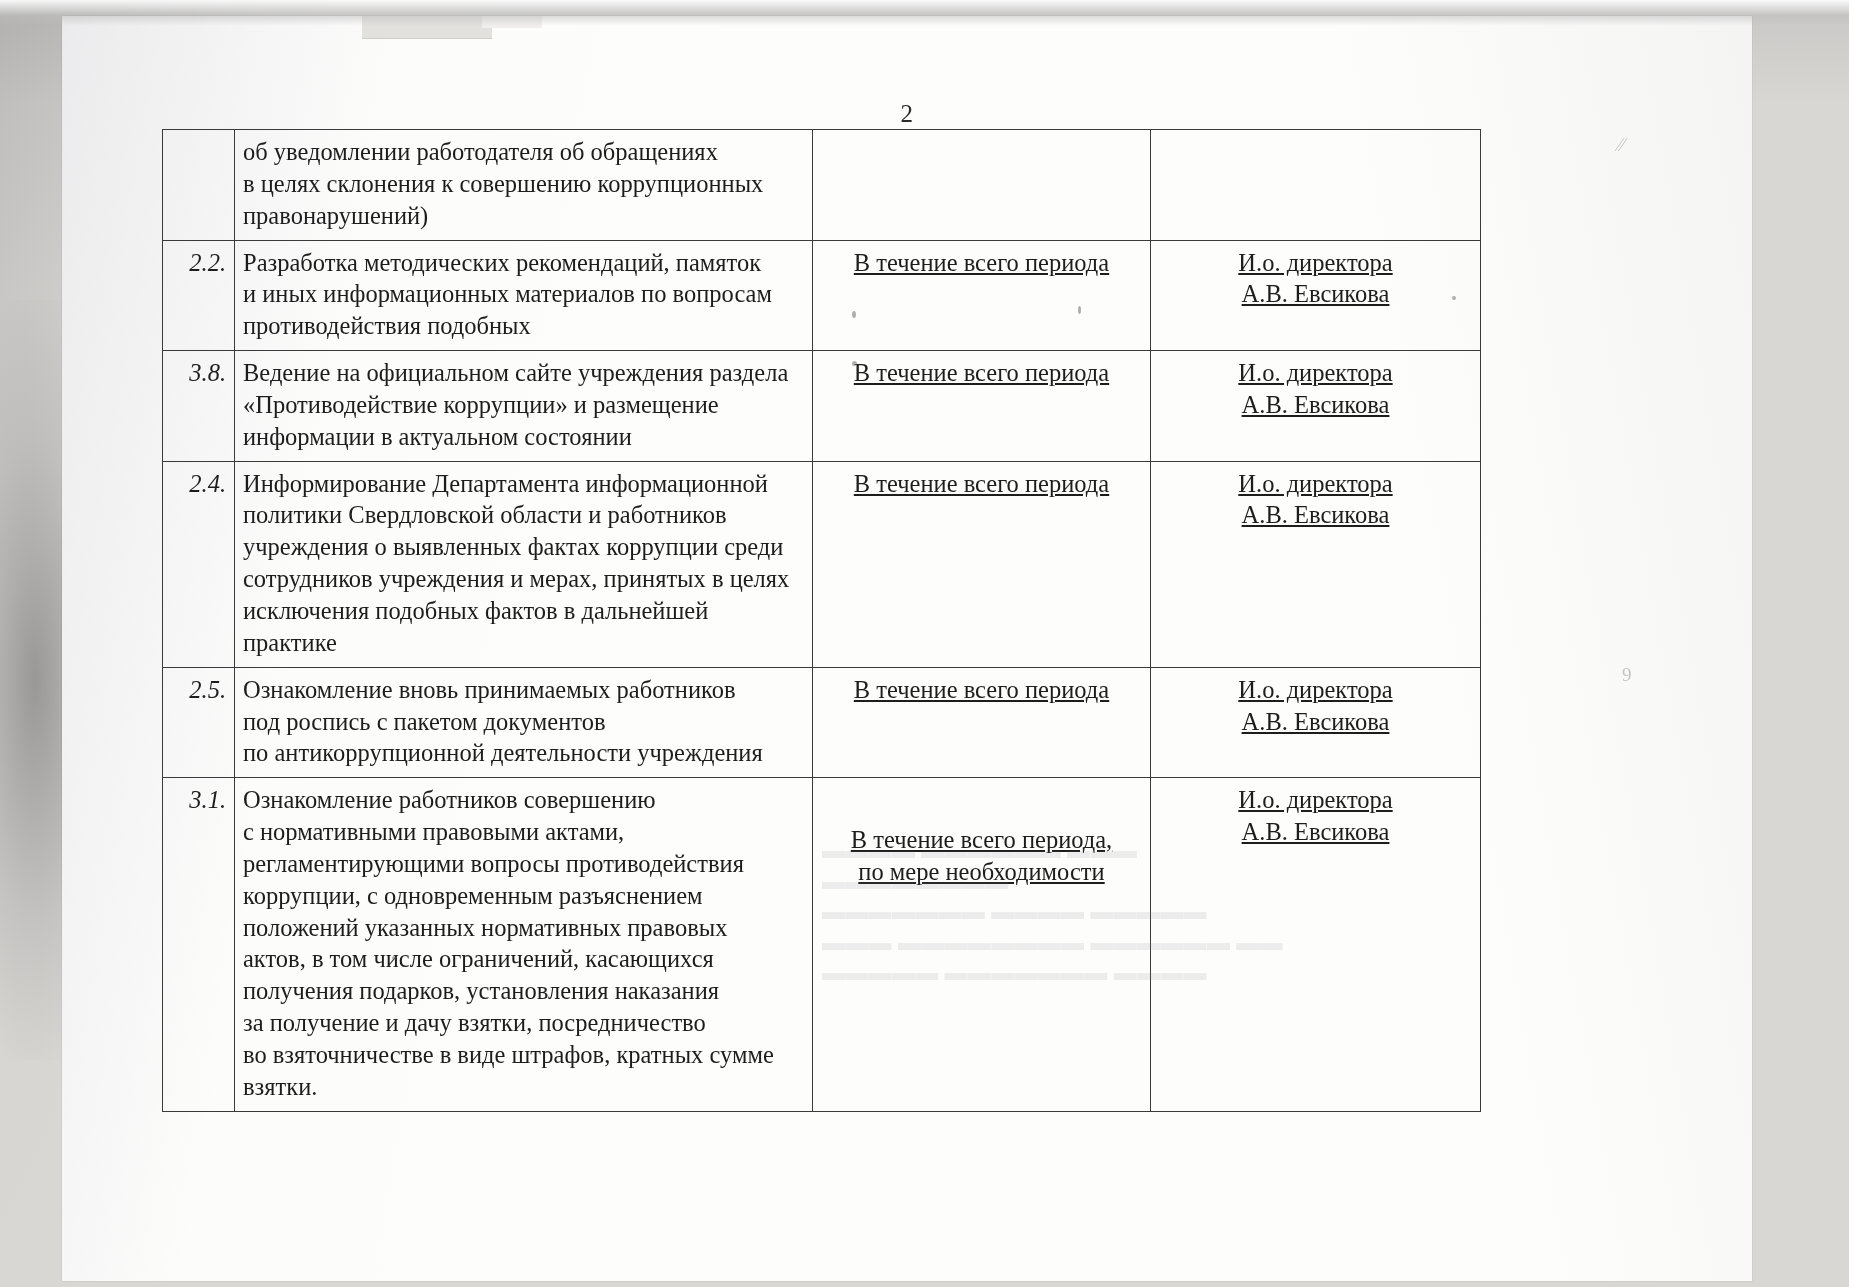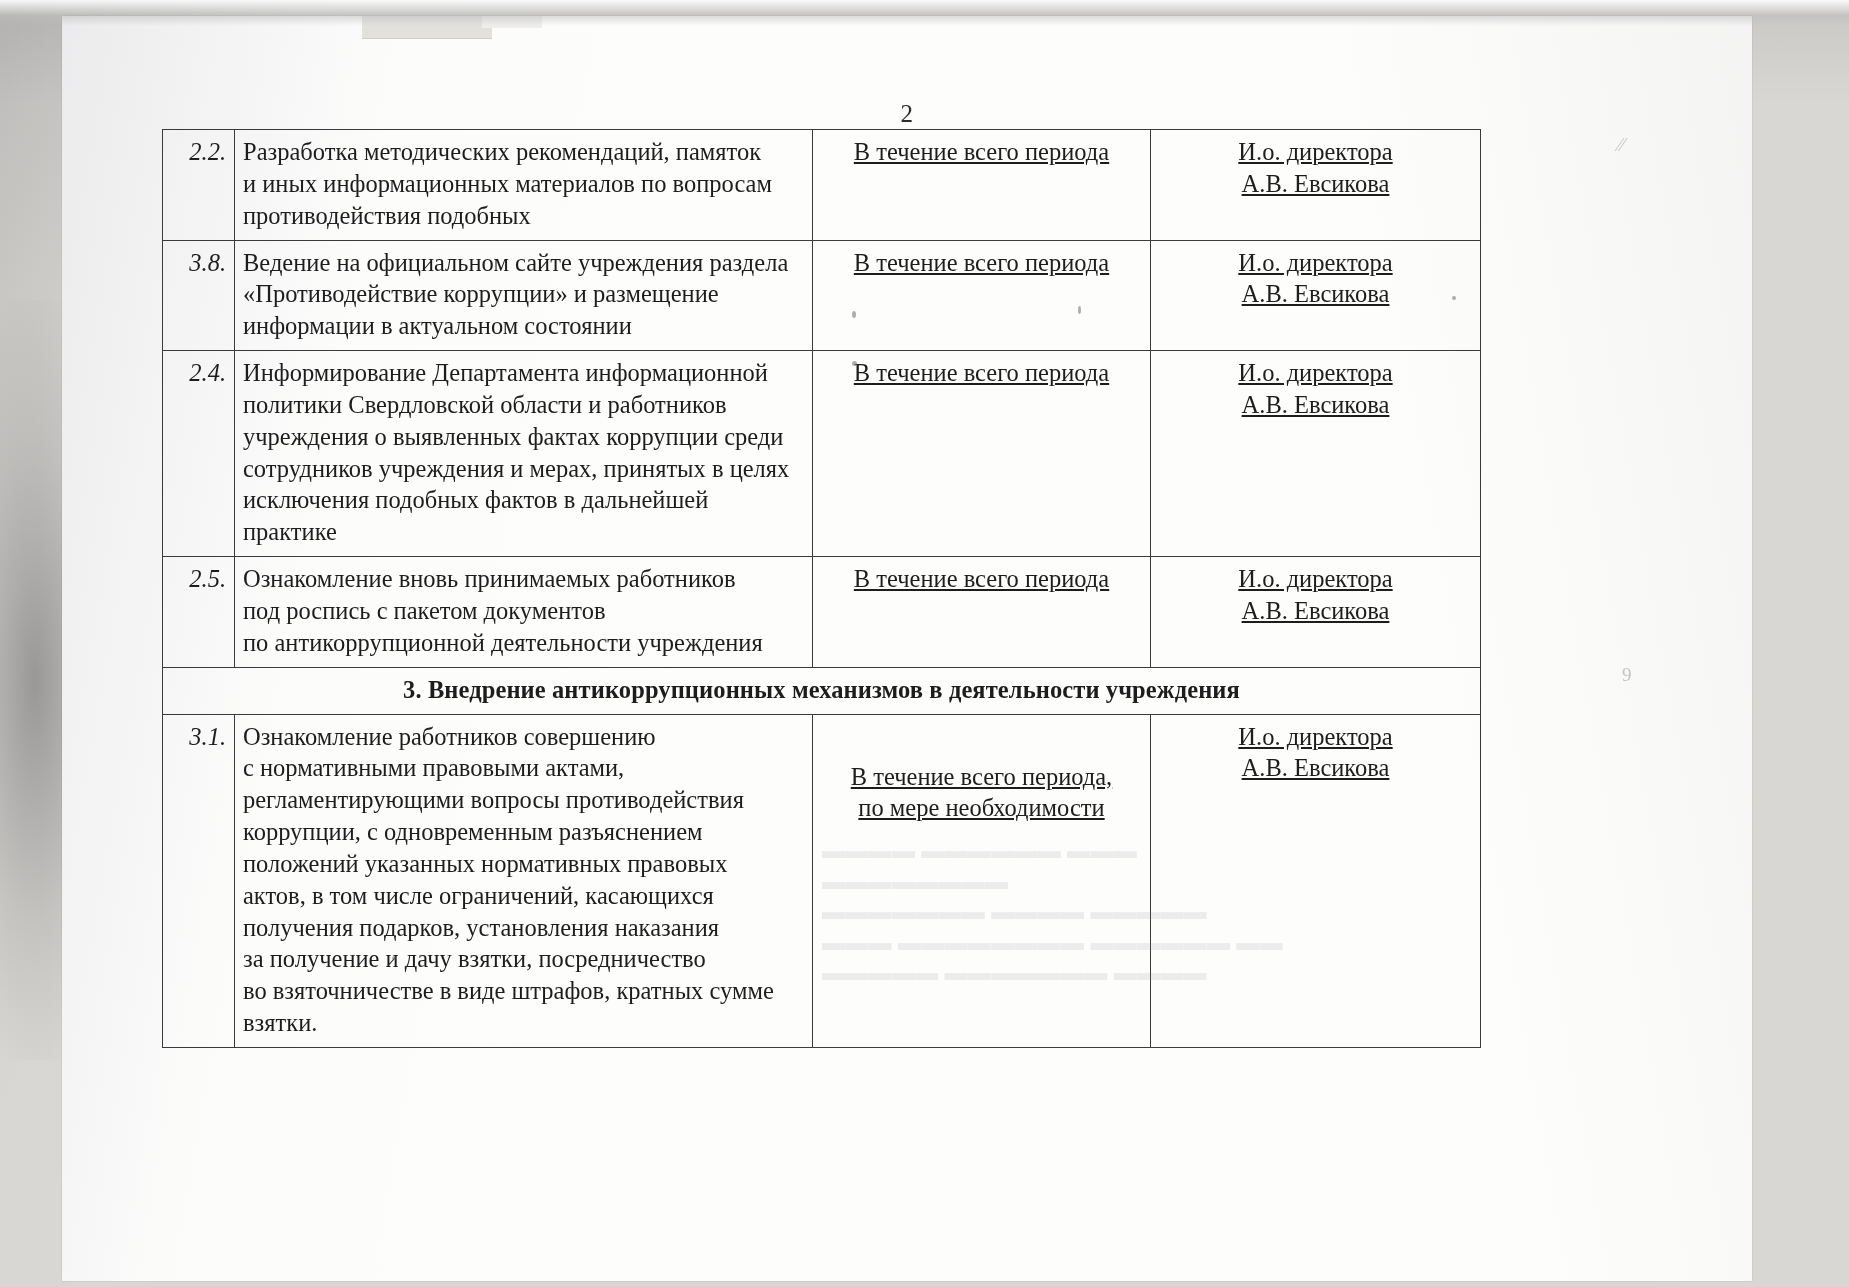--- a/index.html
+++ b/index.html
@@ -172,20 +172,30 @@
     <div class="tbl-wrap">
       <table class="plan">
         <colgroup>
           <col class="c-num">
             <col class="c-meas">
             <col class="c-term">
             <col class="c-resp">
         </colgroup>
         <tbody>
 
+          <tr>
+            <td class="num"></td>
+            <td class="measure">
+              <p>об уведомлении работодателя об обращениях</p>
+              <p>в целях склонения к совершению коррупционных</p>
+              <p>правонарушений)</p>
+            </td>
+            <td class="term"></td>
+            <td class="resp"></td>
+          </tr>
 
           <tr>
             <td class="num">2.2.</td>
             <td class="measure">
               <p>Разработка методических рекомендаций, памяток</p>
               <p>и иных информационных материалов по вопросам</p>
               <p>противодействия подобных</p>
             </td>
             <td class="term">
               <span class="line">В течение всего периода</span>
@@ -240,23 +250,20 @@
             </td>
             <td class="term">
               <span class="line">В течение всего периода</span>
             </td>
             <td class="resp">
               <span class="line">И.о. директора</span>
               <span class="line">А.В. Евсикова</span>
             </td>
           </tr>
 
-          <tr>
-            <td class="section" colspan="4">3. Внедрение антикоррупционных механизмов в деятельности учреждения</td>
-          </tr>
 
           <tr>
             <td class="num">3.1.</td>
             <td class="measure">
               <p>Ознакомление работников совершению</p>
               <p>с нормативными правовыми актами,</p>
               <p>регламентирующими вопросы противодействия</p>
               <p>коррупции, с одновременным разъяснением</p>
               <p>положений указанных нормативных правовых</p>
               <p>актов, в том числе ограничений, касающихся</p>

